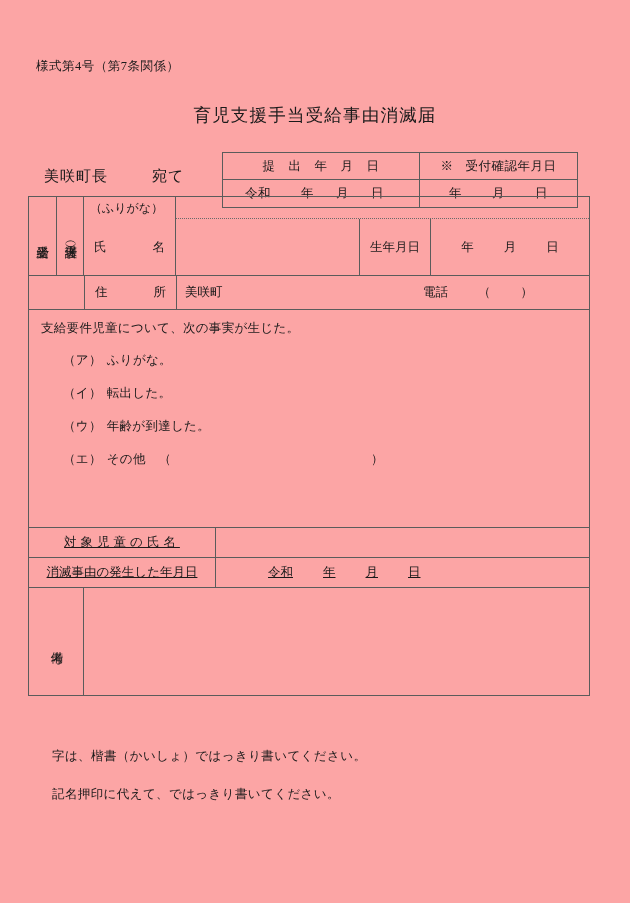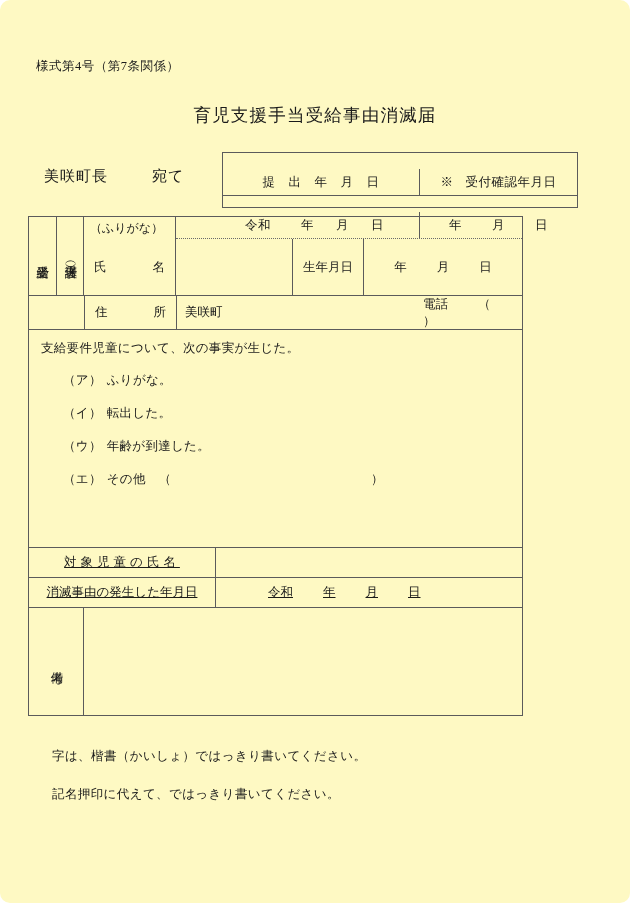--- a/index.html
+++ b/index.html
@@ -12,22 +12,21 @@
     width: 630px;
     height: 903px;
     position: relative;
     font-family: "Liberation Serif", "DejaVu Serif", serif;
     color: #1a1a1a;
     -webkit-font-smoothing: antialiased;
   }
   .page {
     position: absolute;
     inset: 0;
-    background: #fef9c3;
-    border-radius: 10px;
+    background: #fca5a5;
   }
 
   
   .abs { position: absolute; }
   .vert {
     writing-mode: vertical-rl;
     text-orientation: upright;
     -webkit-writing-mode: vertical-rl;
   }
   .ctr { display: flex; align-items: center; justify-content: center; }
@@ -56,38 +55,37 @@
   #date-table {
     left: 222px; top: 152px;
     width: 356px; height: 56px;
     border: 1px solid #5b5b5b;
     box-sizing: border-box;
   }
   #date-table .dt-row {
     display: flex;
     height: 50%;
     box-sizing: border-box;
-    margin-top: 16px;
   }
   #date-table .dt-row.first { border-bottom: 1px solid #5b5b5b; }
   #date-table .dt-cell {
     box-sizing: border-box;
     font-size: 12.5px;
     letter-spacing: .5px;
   }
   #date-table .c-left  { width: 198px; border-right: 1px solid #5b5b5b; }
   #date-table .c-right { width: 158px; }
   .sp2 { display: inline-block; width: 12px; }
   .sp3 { display: inline-block; width: 22px; }
   .sp4 { display: inline-block; width: 30px; }
 
   
   #main-table {
-    left: 28px; top: 216px;
-    width: 495px;
+    left: 28px; top: 196px;
+    width: 562px;
     border: 1px solid #5b5b5b;
     border-bottom: none;
     box-sizing: border-box;
   }
   .row { display: flex; box-sizing: border-box; }
   .bb { border-bottom: 1px solid #5b5b5b; }
   .br { border-right: 1px solid #5b5b5b; }
 
   
   #recipient-block { display: flex; }

